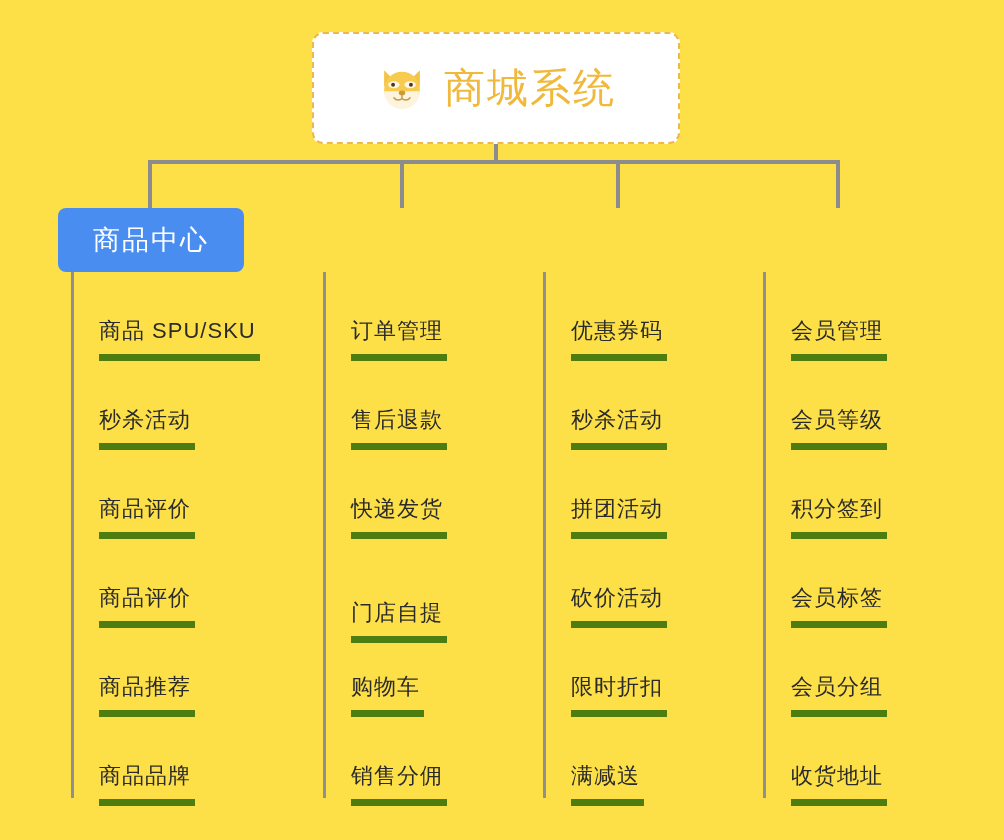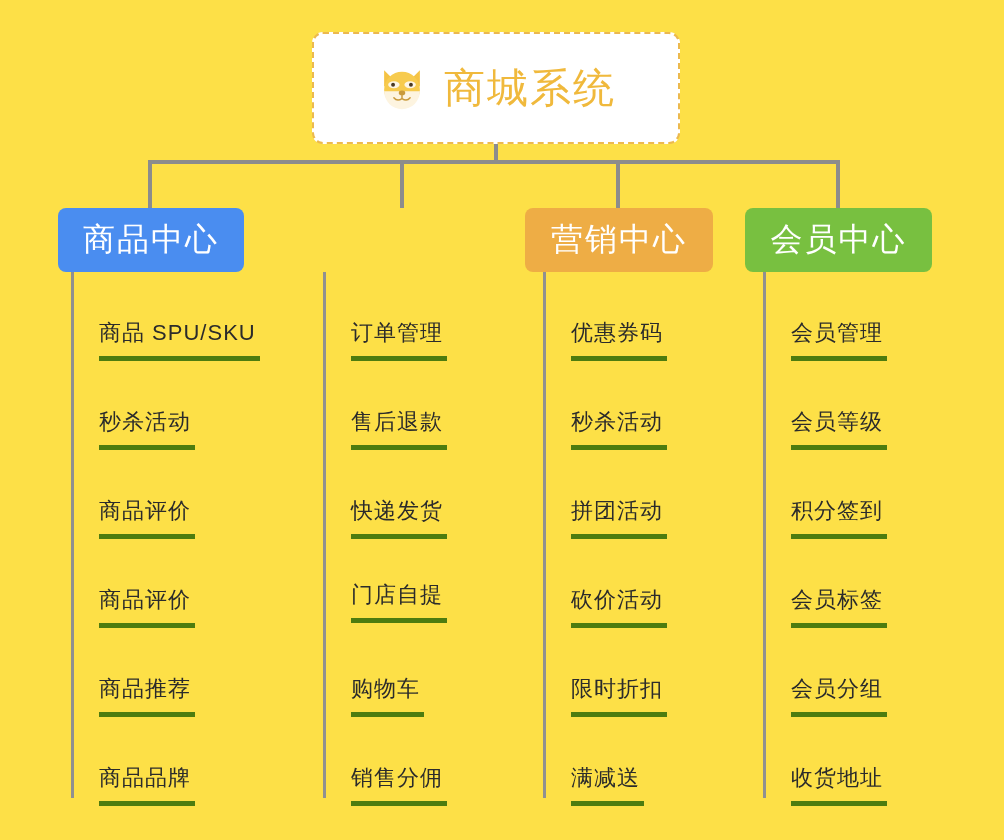--- a/index.html
+++ b/index.html
@@ -52,21 +52,21 @@
   
   .cat-box {
     position: absolute;
     top: 208px;
     height: 64px;
     border-radius: 8px;
     display: flex;
     align-items: center;
     justify-content: center;
     color: #ffffff;
-    font-size: 32px;
+    font-size: 27px;
     letter-spacing: 2px;
     white-space: nowrap;
     font-family: Liberation Mono, monospace;
   }
 
   
   .leaf-col {
     position: absolute;
     top: 272px;
   }
@@ -84,21 +84,21 @@
     display: flex;
     align-items: flex-end;
     padding-left: 28px;
   }
   .leaf-text {
     font-size: 22px;
     color: #2b2b2b;
     line-height: 1;
     padding-bottom: 12px;
     padding-right: 4px;
-    border-bottom: 5px solid #4d7c0f;
+    border-bottom: 7px solid #4d7c0f;
     white-space: nowrap;
     letter-spacing: 1px;
   }
 </style>
 </head>
 <body>
 
 <div id="canvas">
 
   <div class="root-node">
@@ -155,34 +155,31 @@
     <div class="leaf-spine"></div>
     <div class="leaf-item" style="top:0px">
         <span class="leaf-text">订单管理</span>
       </div>
     <div class="leaf-item" style="top:89px">
         <span class="leaf-text">售后退款</span>
       </div>
     <div class="leaf-item" style="top:178px">
         <span class="leaf-text">快递发货</span>
       </div>
-    <div class="leaf-item" style="top:262px">
+    <div class="leaf-item" style="top:282px">
         <span class="leaf-text">门店自提</span>
       </div>
     <div class="leaf-item" style="top:356px">
         <span class="leaf-text">购物车</span>
       </div>
     <div class="leaf-item" style="top:445px">
         <span class="leaf-text">销售分佣</span>
       </div>
   </div>
 
-  <div class="cat-box" style="left:525px;width:188px;background:#eead45">
-    <span>营销中心</span>
-  </div>
   <div class="leaf-col" style="left:543px;width:200px">
     <div class="leaf-spine"></div>
     <div class="leaf-item" style="top:0px">
         <span class="leaf-text">优惠券码</span>
       </div>
     <div class="leaf-item" style="top:89px">
         <span class="leaf-text">秒杀活动</span>
       </div>
     <div class="leaf-item" style="top:178px">
         <span class="leaf-text">拼团活动</span>
@@ -191,23 +188,20 @@
         <span class="leaf-text">砍价活动</span>
       </div>
     <div class="leaf-item" style="top:356px">
         <span class="leaf-text">限时折扣</span>
       </div>
     <div class="leaf-item" style="top:445px">
         <span class="leaf-text">满减送</span>
       </div>
   </div>
 
-  <div class="cat-box" style="left:745px;width:187px;background:#78c040">
-    <span>会员中心</span>
-  </div>
   <div class="leaf-col" style="left:763px;width:200px">
     <div class="leaf-spine"></div>
     <div class="leaf-item" style="top:0px">
         <span class="leaf-text">会员管理</span>
       </div>
     <div class="leaf-item" style="top:89px">
         <span class="leaf-text">会员等级</span>
       </div>
     <div class="leaf-item" style="top:178px">
         <span class="leaf-text">积分签到</span>

